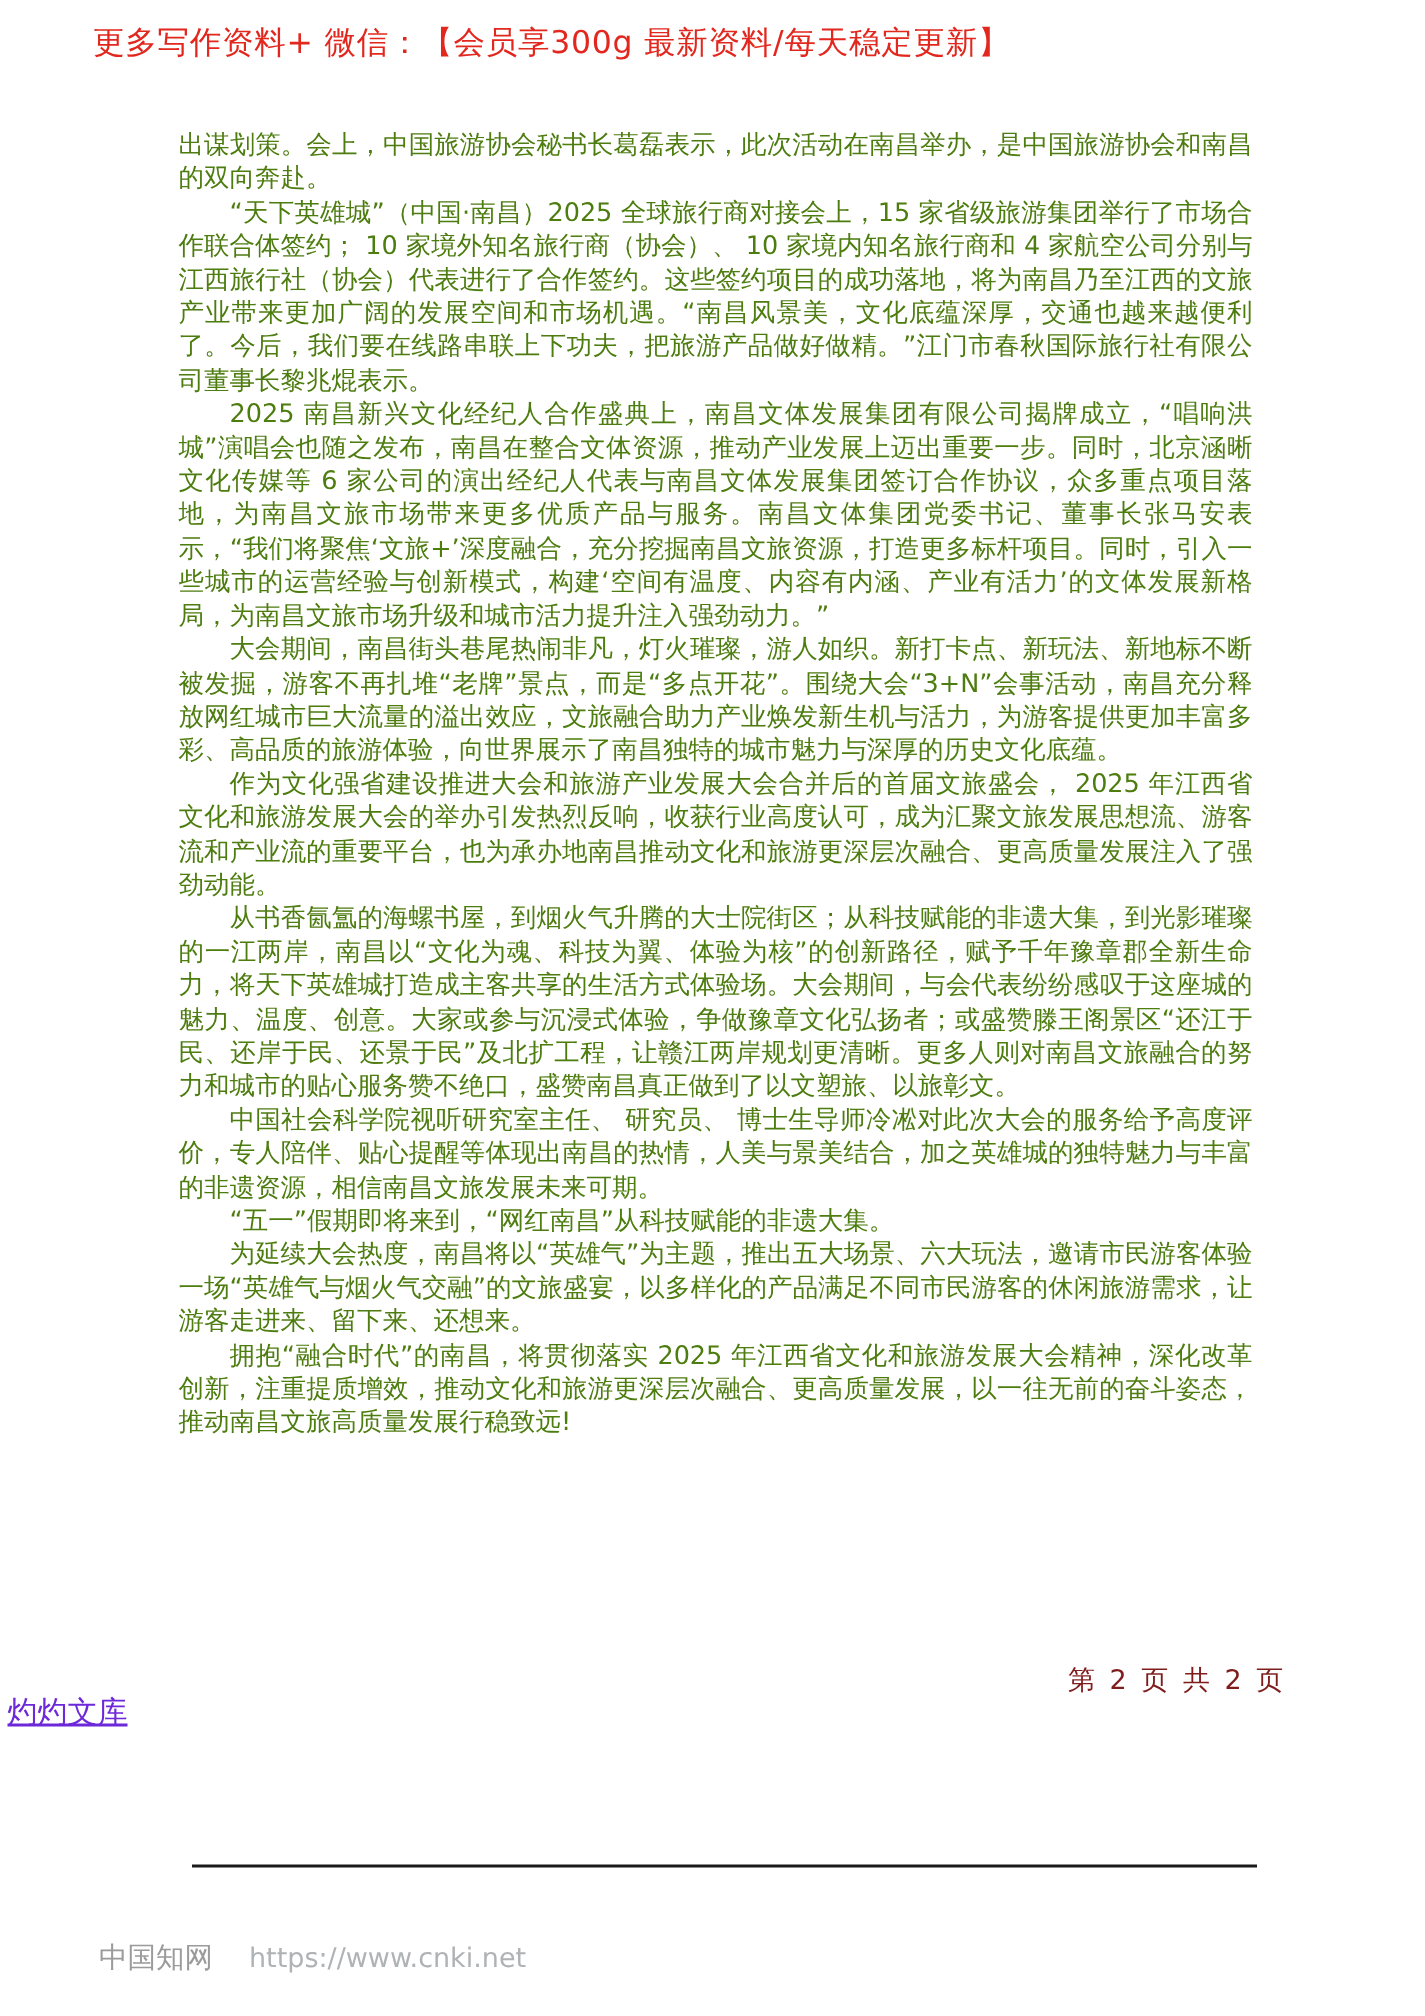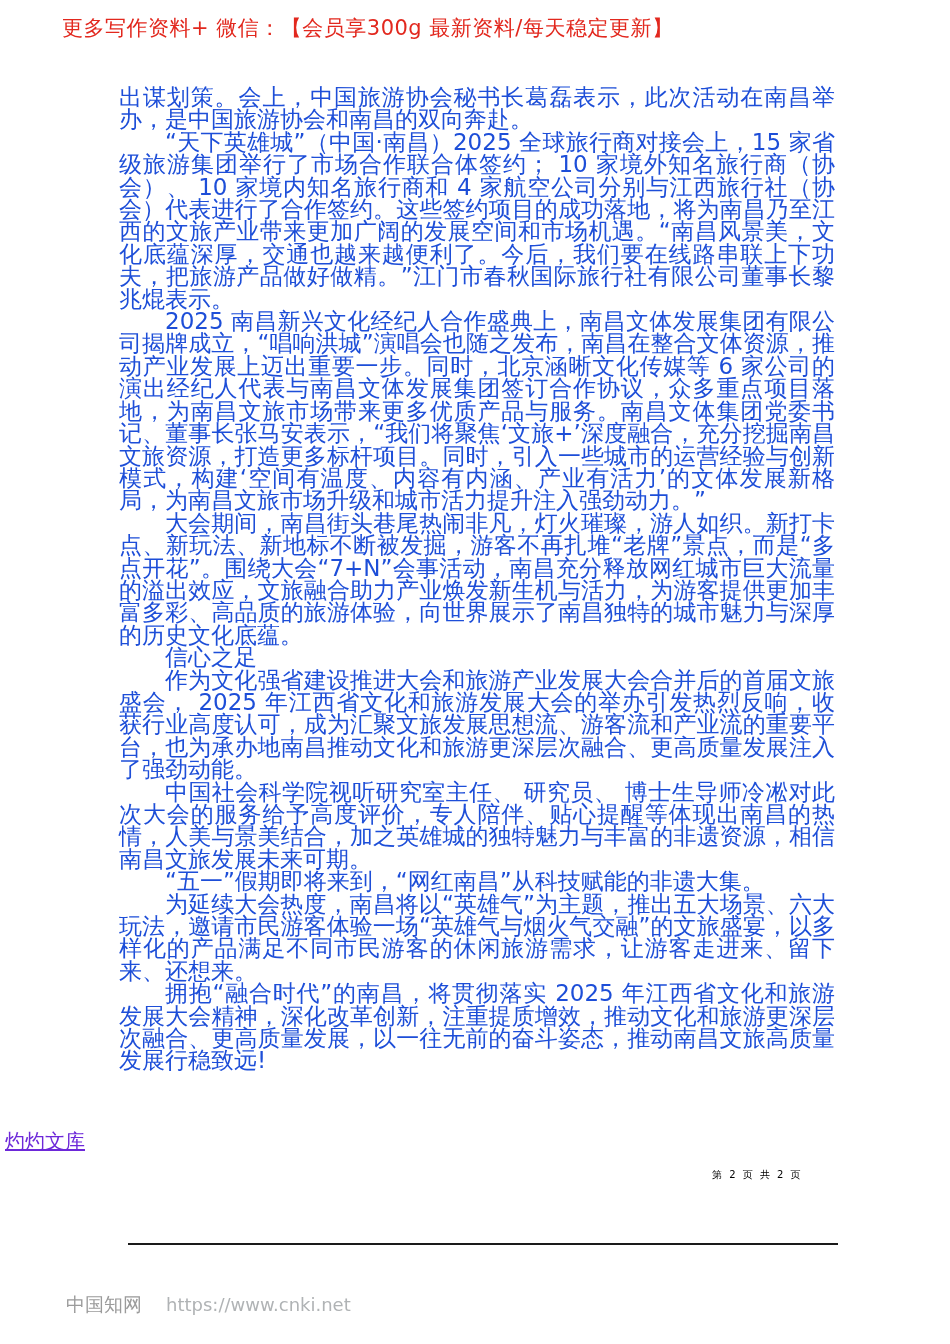--- a/index.html
+++ b/index.html
@@ -20,32 +20,32 @@
     left: 62px; top: 14px;
     font-size: 21px;
     color: #e2281e;
     letter-spacing: 0.5px;
     white-space: nowrap;
   }
   .article {
     position: absolute;
     left: 119px; top: 86px;
     width: 716px;
-    font-size: 23px;
+    font-size: 17px;
     line-height: 22.4px;
-    color: #1d4ed8;
+    color: #4d7c0f;
     text-align: justify;
   }
   .article p { margin: 0; text-indent: 2em; }
   .article p.continuation { text-indent: 0; }
   .page-number {
     position: absolute;
-    left: 712px; top: 1168px;
-    font-size: 10px;
-    color: #000000;
+    left: 712px; top: 1108px;
+    font-size: 18px;
+    color: #7f1d1d;
     letter-spacing: 2px;
     white-space: nowrap;
   }
   .library {
     position: absolute;
     left: 5px; top: 1128px;
     font-size: 20px;
     color: #6d28d9;
     white-space: nowrap;
     text-decoration: underline;
@@ -74,23 +74,23 @@
 <body>
 
 <div class="page">
 
   <div class="promo">更多写作资料+ 微信：【会员享300g 最新资料/每天稳定更新】</div>
 
   <div class="article">
     <p class="continuation">出谋划策。会上，中国旅游协会秘书长葛磊表示，此次活动在南昌举办，是中国旅游协会和南昌的双向奔赴。</p>
     <p>“天下英雄城”（中国·南昌）2025 全球旅行商对接会上，15 家省级旅游集团举行了市场合作联合体签约； 10 家境外知名旅行商（协会）、 10 家境内知名旅行商和 4 家航空公司分别与江西旅行社（协会）代表进行了合作签约。这些签约项目的成功落地，将为南昌乃至江西的文旅产业带来更加广阔的发展空间和市场机遇。“南昌风景美，文化底蕴深厚，交通也越来越便利了。今后，我们要在线路串联上下功夫，把旅游产品做好做精。”江门市春秋国际旅行社有限公司董事长黎兆焜表示。</p>
     <p>2025 南昌新兴文化经纪人合作盛典上，南昌文体发展集团有限公司揭牌成立，“唱响洪城”演唱会也随之发布，南昌在整合文体资源，推动产业发展上迈出重要一步。同时，北京涵晰文化传媒等 6 家公司的演出经纪人代表与南昌文体发展集团签订合作协议，众多重点项目落地，为南昌文旅市场带来更多优质产品与服务。南昌文体集团党委书记、董事长张马安表示，“我们将聚焦‘文旅+’深度融合，充分挖掘南昌文旅资源，打造更多标杆项目。同时，引入一些城市的运营经验与创新模式，构建‘空间有温度、内容有内涵、产业有活力’的文体发展新格局，为南昌文旅市场升级和城市活力提升注入强劲动力。”</p>
-    <p>大会期间，南昌街头巷尾热闹非凡，灯火璀璨，游人如织。新打卡点、新玩法、新地标不断被发掘，游客不再扎堆“老牌”景点，而是“多点开花”。围绕大会“7+N”会事活动，南昌充分释放网红城市巨大流量的溢出效应，文旅融合助力产业焕发新生机与活力，为游客提供更加丰富多彩、高品质的旅游体验，向世界展示了南昌独特的城市魅力与深厚的历史文化底蕴。</p>
-    <p>信心之足</p>
+    <p>大会期间，南昌街头巷尾热闹非凡，灯火璀璨，游人如织。新打卡点、新玩法、新地标不断被发掘，游客不再扎堆“老牌”景点，而是“多点开花”。围绕大会“3+N”会事活动，南昌充分释放网红城市巨大流量的溢出效应，文旅融合助力产业焕发新生机与活力，为游客提供更加丰富多彩、高品质的旅游体验，向世界展示了南昌独特的城市魅力与深厚的历史文化底蕴。</p>
     <p>作为文化强省建设推进大会和旅游产业发展大会合并后的首届文旅盛会， 2025 年江西省文化和旅游发展大会的举办引发热烈反响，收获行业高度认可，成为汇聚文旅发展思想流、游客流和产业流的重要平台，也为承办地南昌推动文化和旅游更深层次融合、更高质量发展注入了强劲动能。</p>
+    <p>从书香氤氲的海螺书屋，到烟火气升腾的大士院街区；从科技赋能的非遗大集，到光影璀璨的一江两岸，南昌以“文化为魂、科技为翼、体验为核”的创新路径，赋予千年豫章郡全新生命力，将天下英雄城打造成主客共享的生活方式体验场。大会期间，与会代表纷纷感叹于这座城的魅力、温度、创意。大家或参与沉浸式体验，争做豫章文化弘扬者；或盛赞滕王阁景区“还江于民、还岸于民、还景于民”及北扩工程，让赣江两岸规划更清晰。更多人则对南昌文旅融合的努力和城市的贴心服务赞不绝口，盛赞南昌真正做到了以文塑旅、以旅彰文。</p>
     <p>中国社会科学院视听研究室主任、 研究员、 博士生导师冷凇对此次大会的服务给予高度评价，专人陪伴、贴心提醒等体现出南昌的热情，人美与景美结合，加之英雄城的独特魅力与丰富的非遗资源，相信南昌文旅发展未来可期。</p>
     <p>“五一”假期即将来到，“网红南昌”从科技赋能的非遗大集。</p>
     <p>为延续大会热度，南昌将以“英雄气”为主题，推出五大场景、六大玩法，邀请市民游客体验一场“英雄气与烟火气交融”的文旅盛宴，以多样化的产品满足不同市民游客的休闲旅游需求，让游客走进来、留下来、还想来。</p>
     <p>拥抱“融合时代”的南昌，将贯彻落实 2025 年江西省文化和旅游发展大会精神，深化改革创新，注重提质增效，推动文化和旅游更深层次融合、更高质量发展，以一往无前的奋斗姿态，推动南昌文旅高质量发展行稳致远!</p>
   </div>
 
   <div class="page-number">第 2 页 共 2 页</div>
 
   <div class="library">灼灼文库</div>
 

